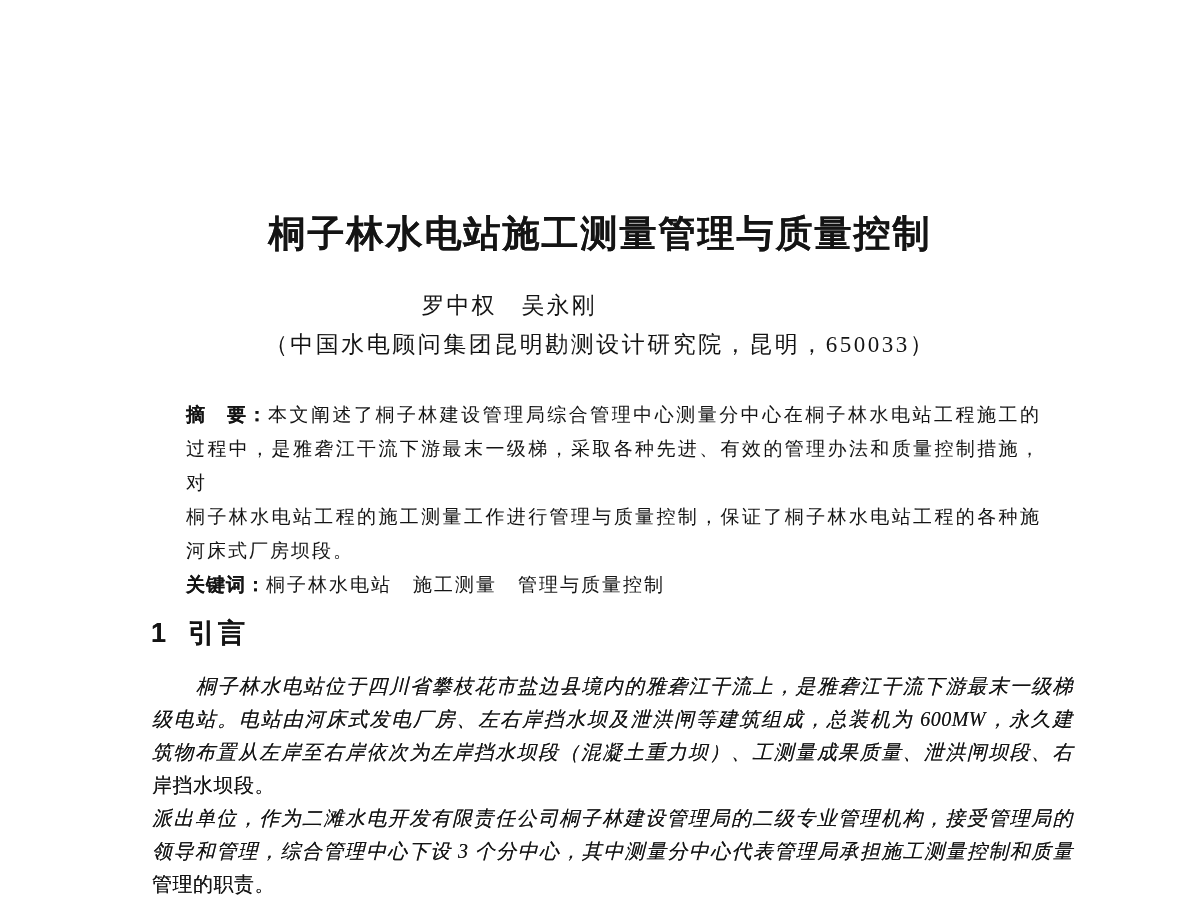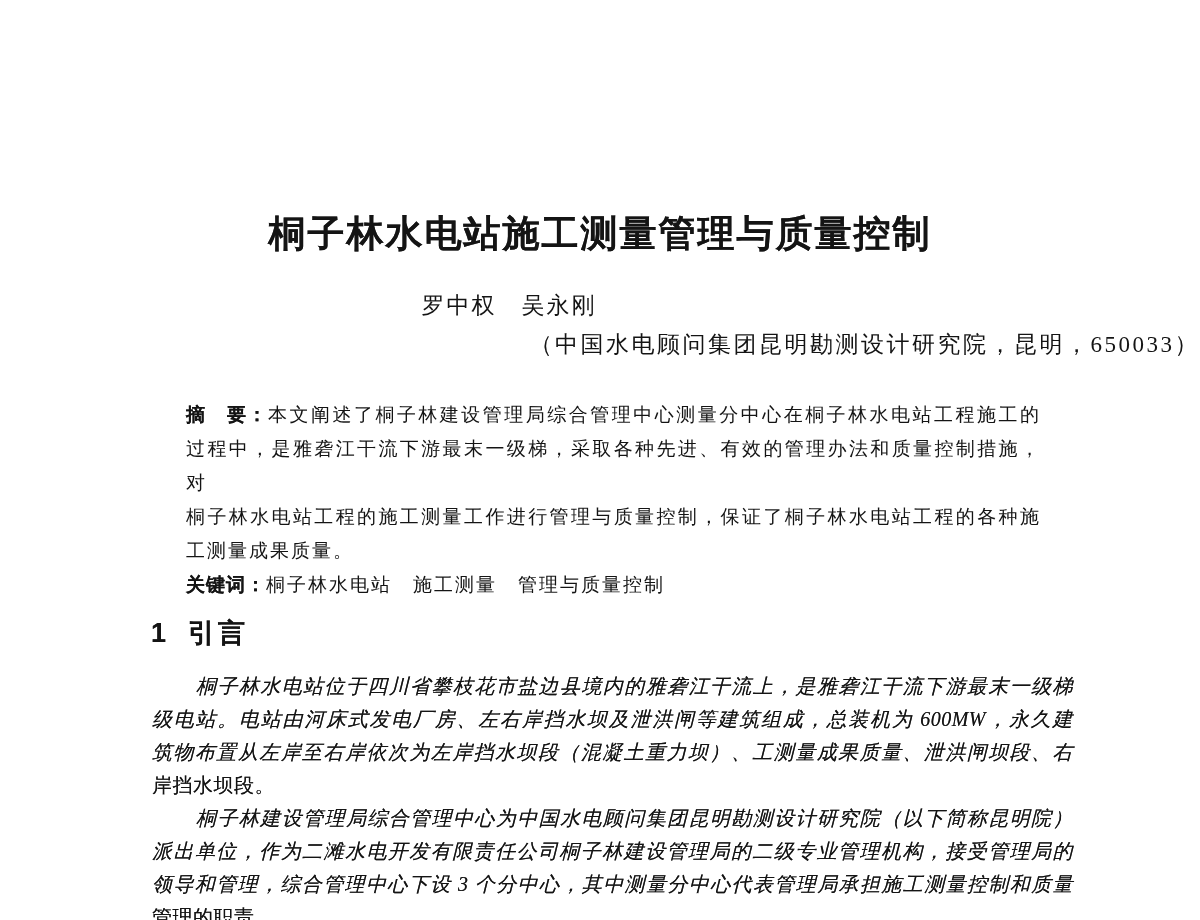--- a/index.html
+++ b/index.html
@@ -40,21 +40,21 @@
     text-align: center;
     font-size: 23px;
     letter-spacing: 2px;
     line-height: 36px;
   }
   .affiliation {
     position: absolute;
     top: 326px;
     left: 0;
     width: 1200px;
-    text-align: right;
+    text-align: center;
     font-size: 23px;
     letter-spacing: 2.5px;
     line-height: 38px;
   }
   
   .abstract {
     position: absolute;
     top: 398px;
     left: 186px;
     width: 855px;
@@ -116,33 +116,32 @@
   <h1 class="title">桐子林水电站施工测量管理与质量控制</h1>
 
   <div class="authors">罗中权　吴永刚</div>
 
   <div class="affiliation">（中国水电顾问集团昆明勘测设计研究院，昆明，650033）</div>
 
   <div class="abstract">
     <div class="abs-line just"><span class="label">摘　要：</span><span>本文阐述了桐子林建设管理局综合管理中心测量分中心在桐子林水电站工程施工的</span></div>
     <div class="abs-line just">过程中，是雅砻江干流下游最末一级梯，采取各种先进、有效的管理办法和质量控制措施，对</div>
     <div class="abs-line just">桐子林水电站工程的施工测量工作进行管理与质量控制，保证了桐子林水电站工程的各种施</div>
-    <div class="abs-line">工测量成果质量。</div>
+    <div class="abs-line">河床式厂房坝段。</div>
     <div class="abs-line"><span class="label">关键词：</span><span>桐子林水电站　施工测量　管理与质量控制</span></div>
   </div>
 
   <h2 class="sec-heading"><span>1</span><span class="sec-title">引言</span></h2>
 
   <div class="para para-1">
     <div class="body-line just indent">桐子林水电站位于四川省攀枝花市盐边县境内的雅砻江干流上，是雅砻江干流下游最末一级梯</div>
     <div class="body-line just">级电站。电站由河床式发电厂房、左右岸挡水坝及泄洪闸等建筑组成，总装机为 600MW，永久建</div>
     <div class="body-line just">筑物布置从左岸至右岸依次为左岸挡水坝段（混凝土重力坝）、工测量成果质量、泄洪闸坝段、右</div>
     <div class="body-line">岸挡水坝段。</div>
   </div>
 
   <div class="para para-2">
-    <div class="body-line just indent">桐子林建设管理局综合管理中心为中国水电顾问集团昆明勘测设计研究院（以下简称昆明院）</div>
     <div class="body-line just">派出单位，作为二滩水电开发有限责任公司桐子林建设管理局的二级专业管理机构，接受管理局的</div>
     <div class="body-line just">领导和管理，综合管理中心下设 3 个分中心，其中测量分中心代表管理局承担施工测量控制和质量</div>
     <div class="body-line">管理的职责。</div>
   </div>
 
 </div>
 
 </body></html>

